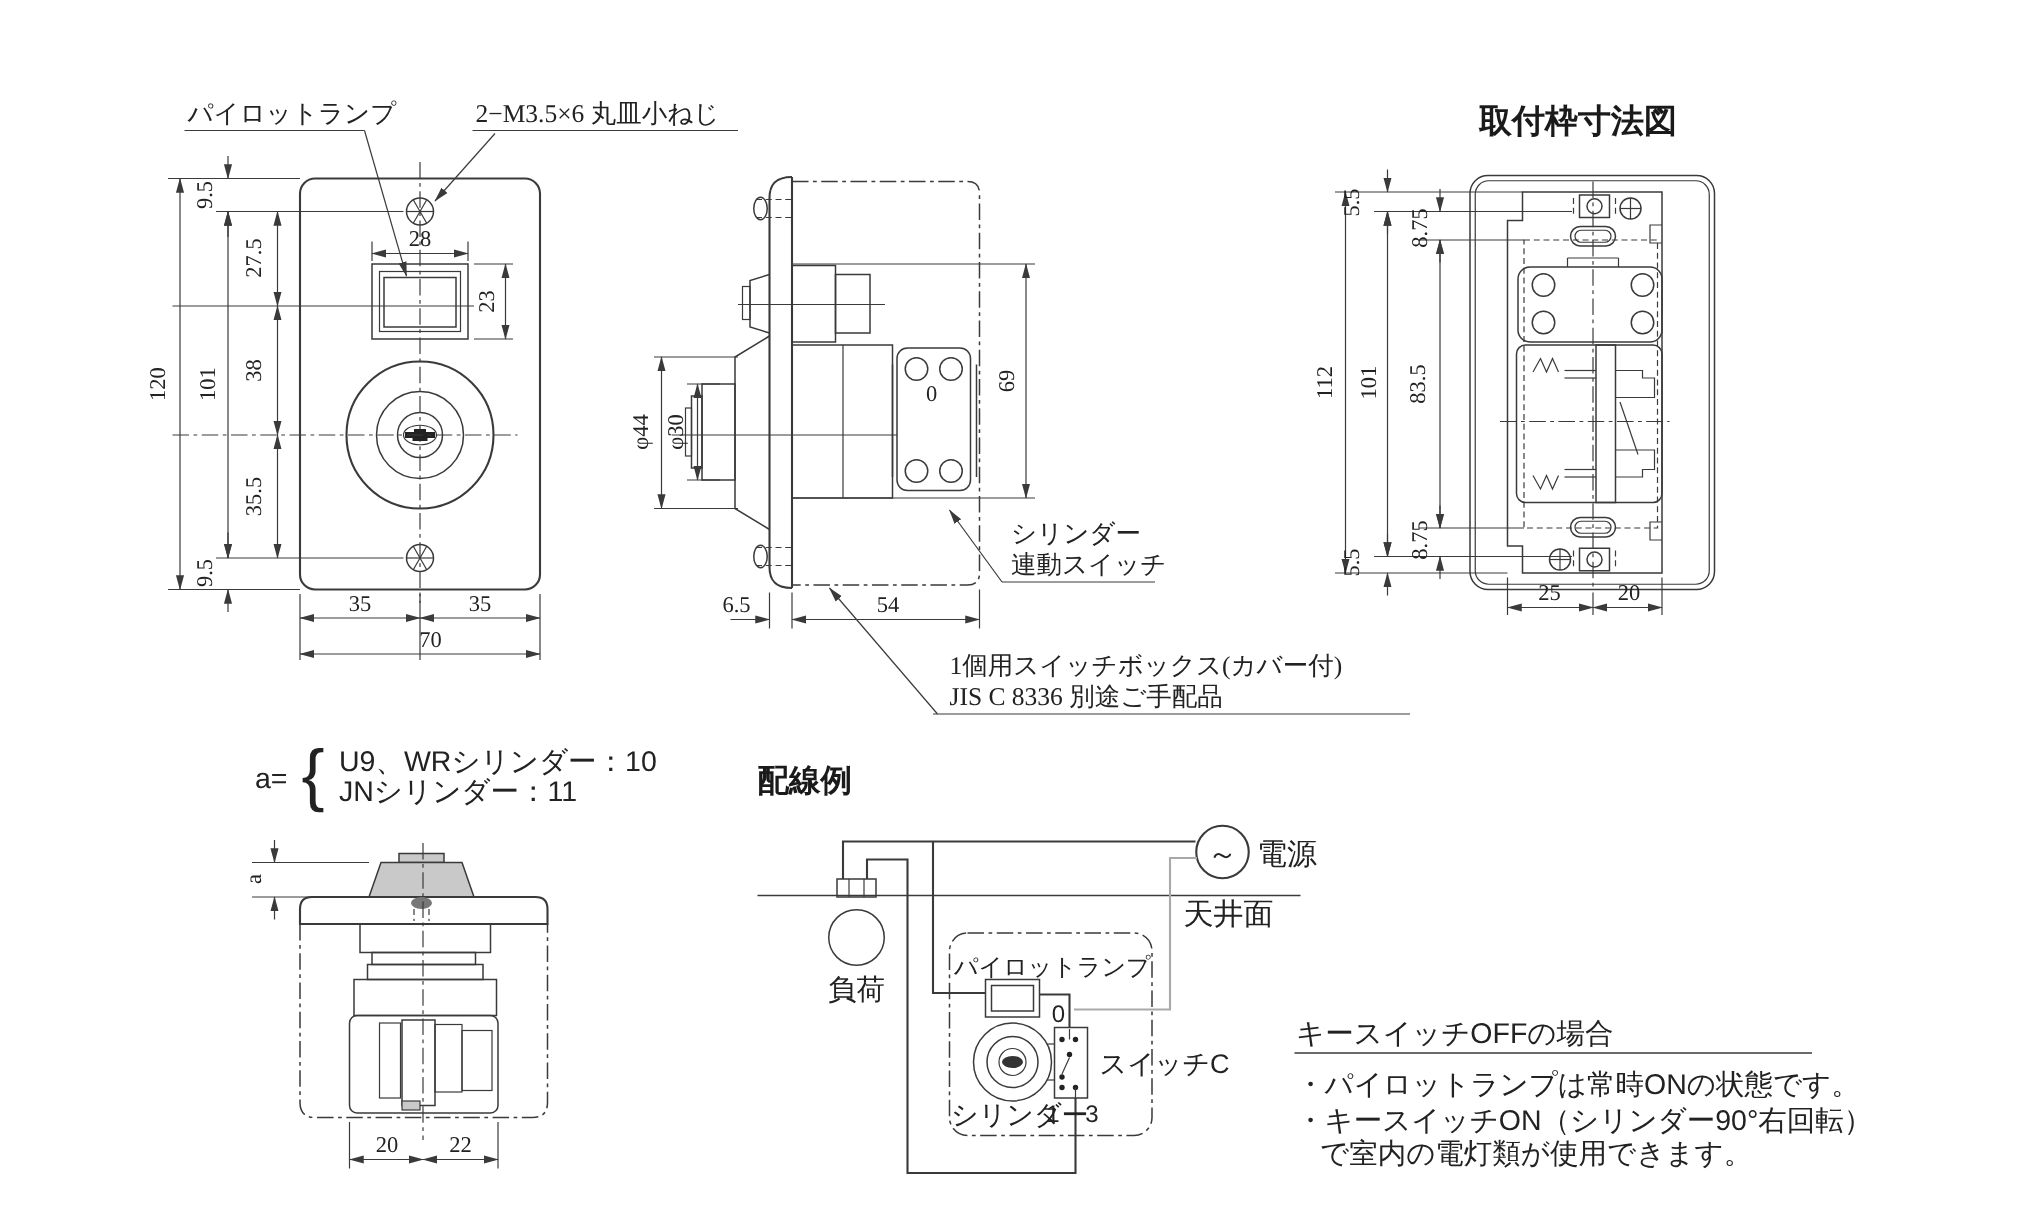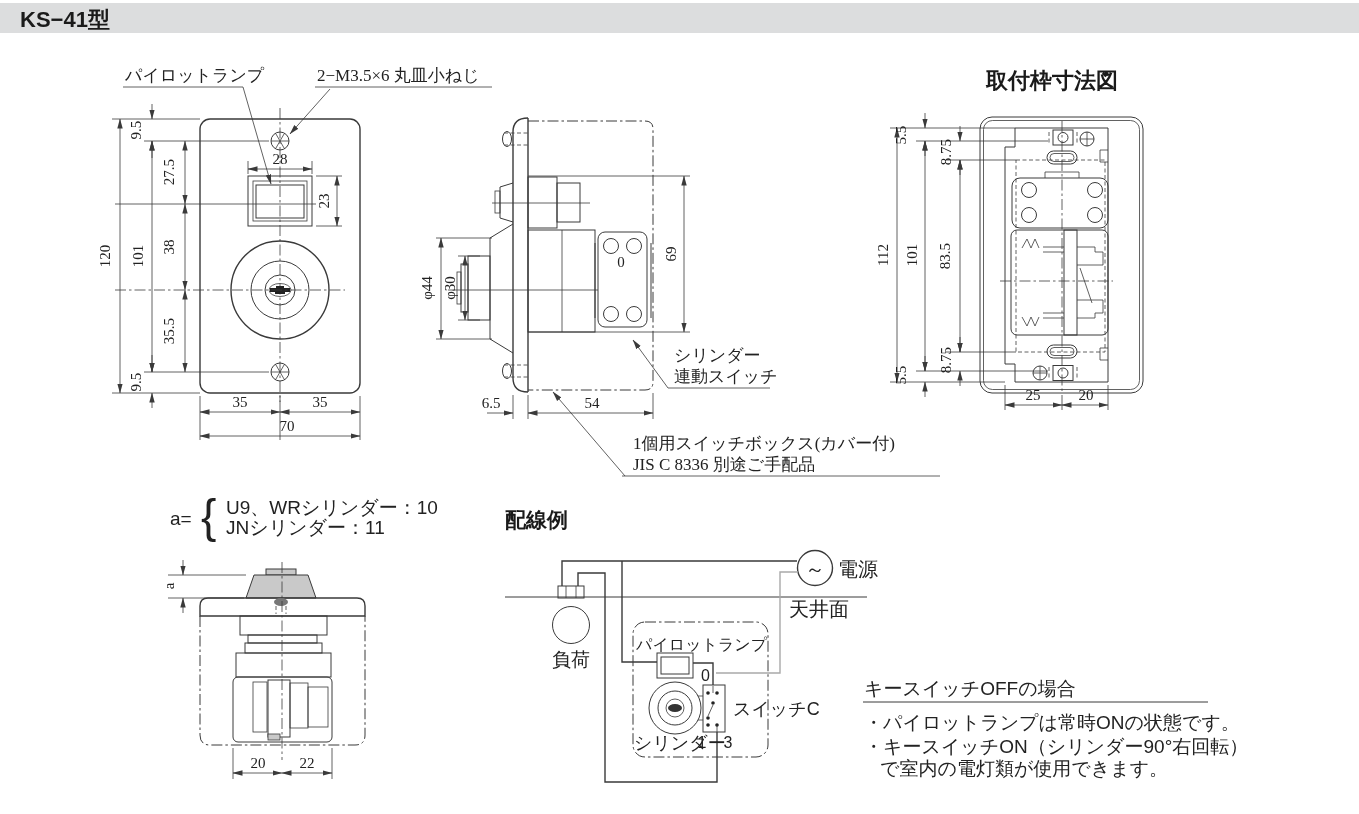--- a/index.html
+++ b/index.html
@@ -22,23 +22,20 @@
   .jpg16{font:16px "Liberation Sans","DejaVu Sans",sans-serif;fill:#222;stroke:none;}
   .jpg18{font:18px "Liberation Sans","DejaVu Sans",sans-serif;fill:#222;stroke:none;}
   .jpg20{font:20px "Liberation Sans","DejaVu Sans",sans-serif;fill:#222;stroke:none;}
   .ttl{font:bold 22px "Liberation Sans","DejaVu Sans",sans-serif;fill:#1a1a1a;stroke:none;}
   .ttl21{font:bold 21px "Liberation Sans","DejaVu Sans",sans-serif;fill:#1a1a1a;stroke:none;}
 </style>
 </head>
 <body>
 
 <div id="stage">
-  <div id="hdr">
-    <span class="t">KS−41型</span>
-  </div>
 
   <svg width="1359" height="814" viewBox="0 0 1359 814">
     <defs>
       <marker id="arr" viewBox="0 0 10 7" markerWidth="10" markerHeight="7" refX="9.5" refY="3.5" orient="auto-start-reverse" markerUnits="userSpaceOnUse">
         <path d="M0,0.8 L10,3.5 L0,6.2 Z" fill="#3a3a3a"></path>
       </marker>
       <pattern id="hatch" width="5" height="5" patternUnits="userSpaceOnUse">
         <rect width="5" height="5" fill="#dcdcdc"></rect>
         <path d="M0,0 L5,5 M0,5 L5,0" stroke="#4a4a4a" stroke-width="1"></path>
       </pattern>

